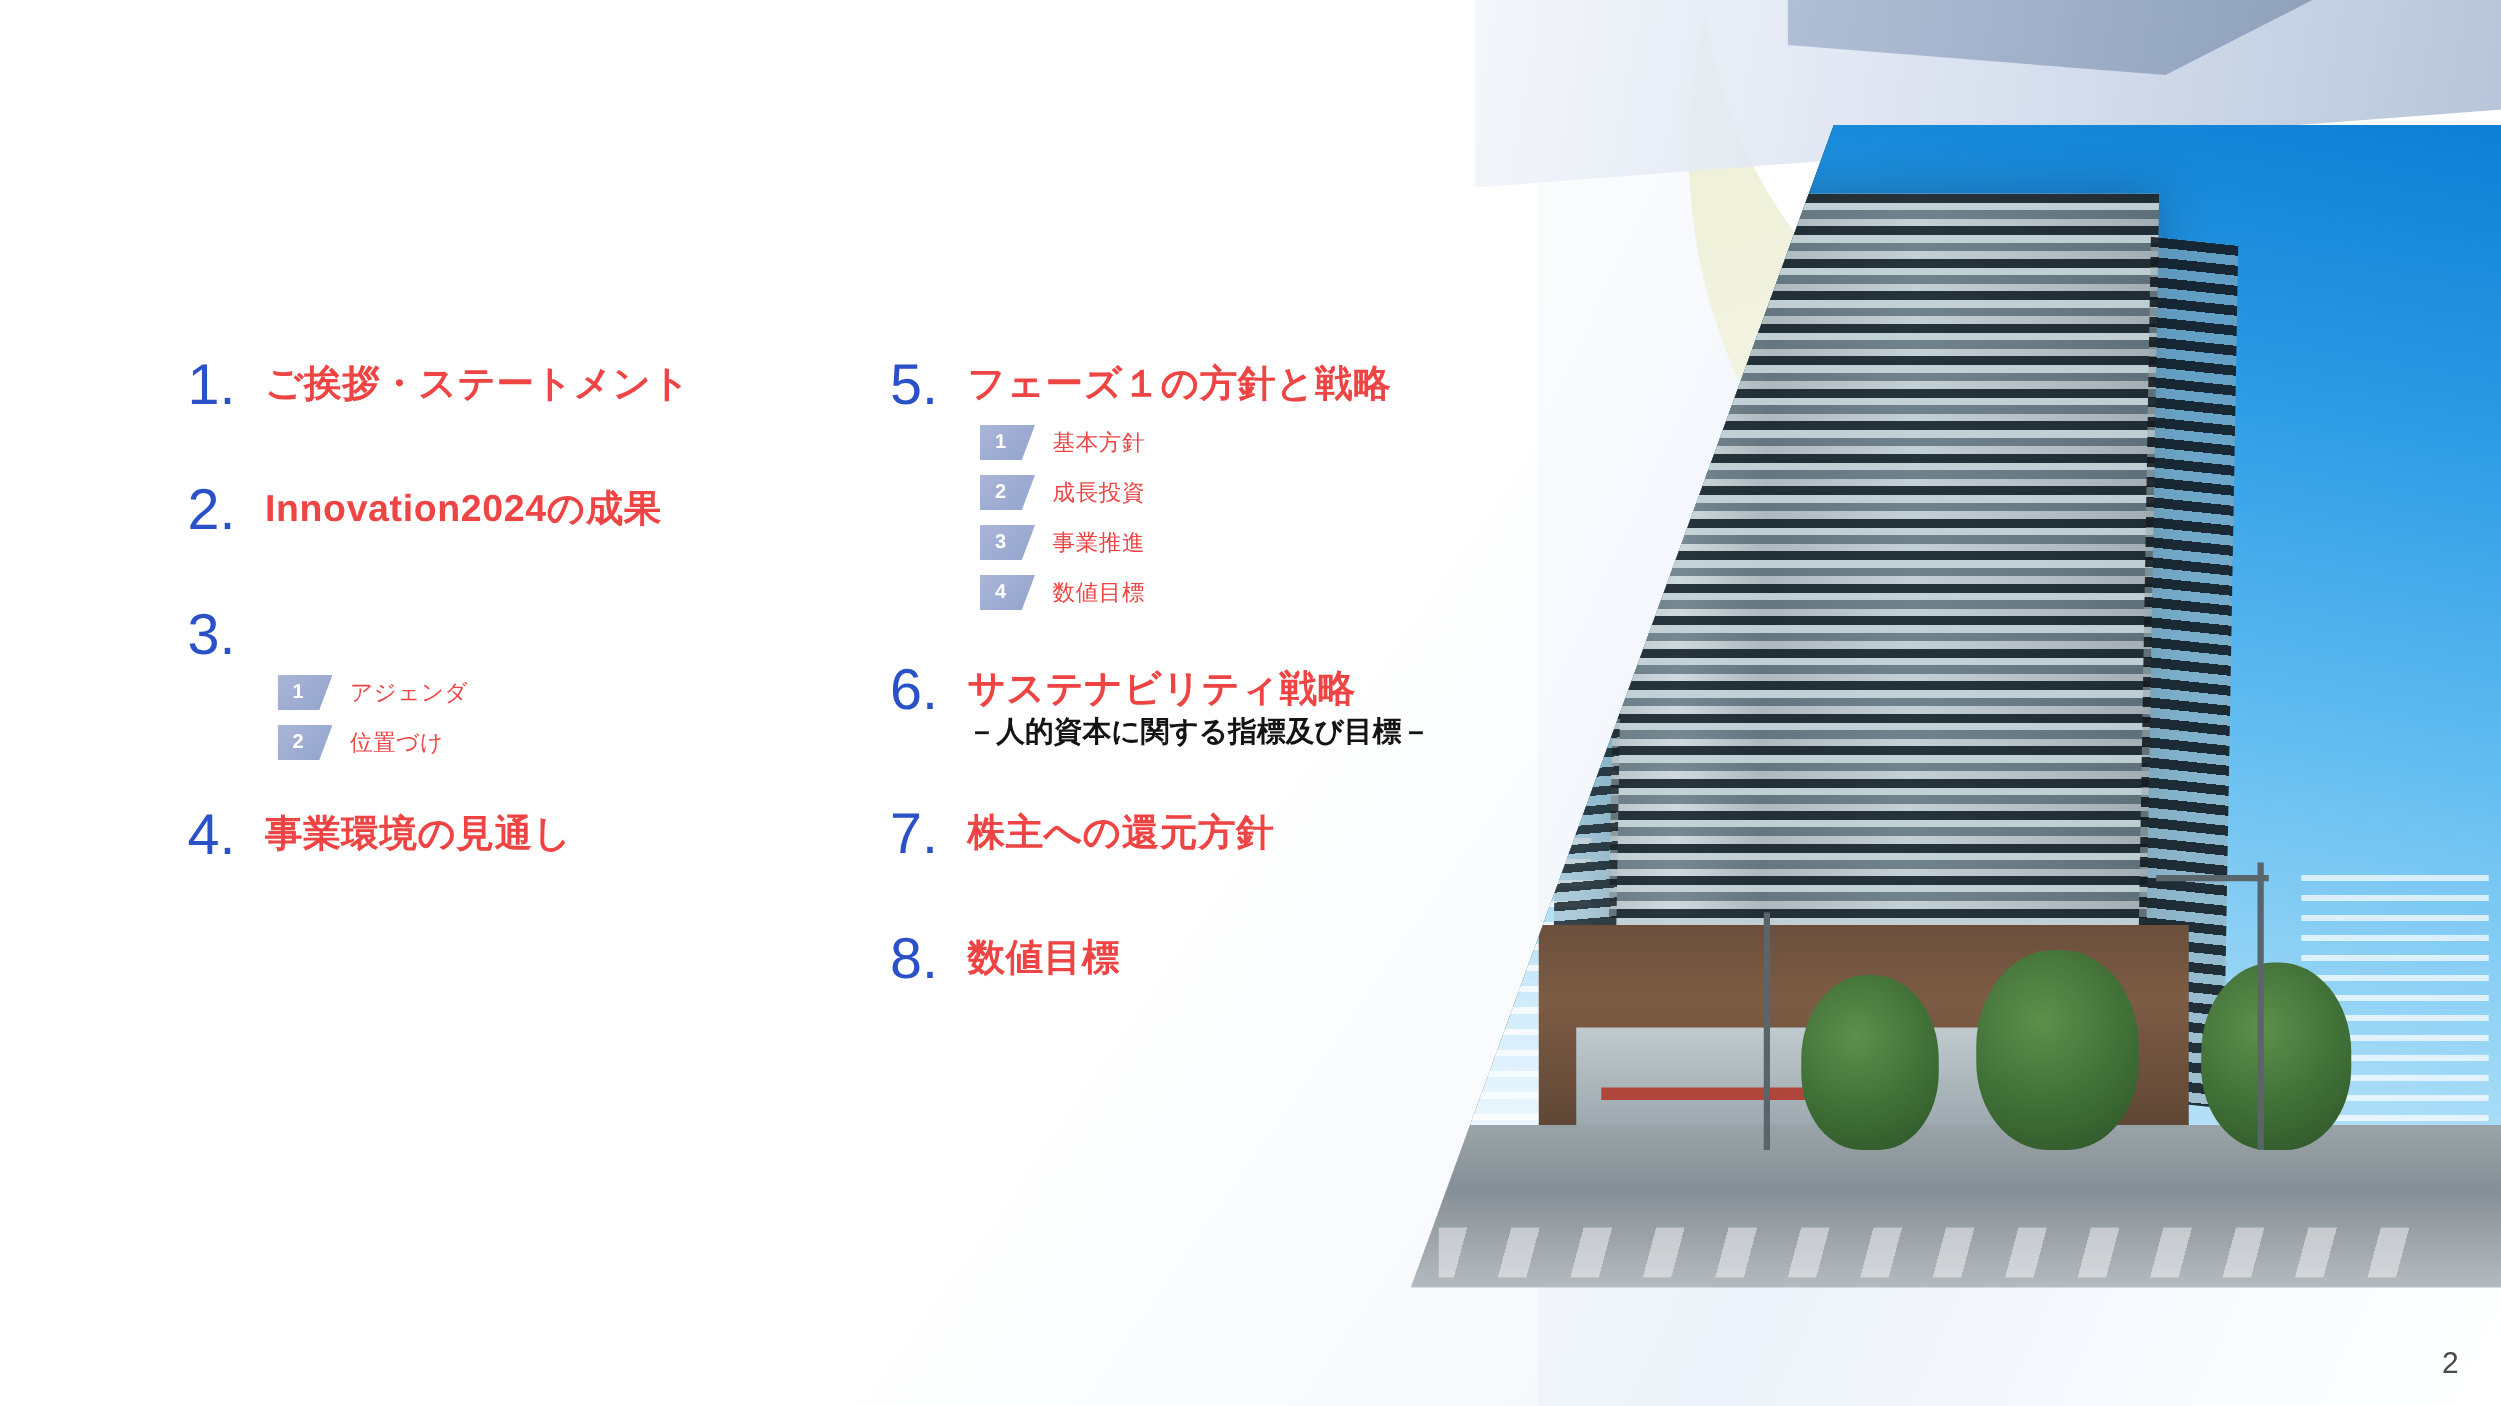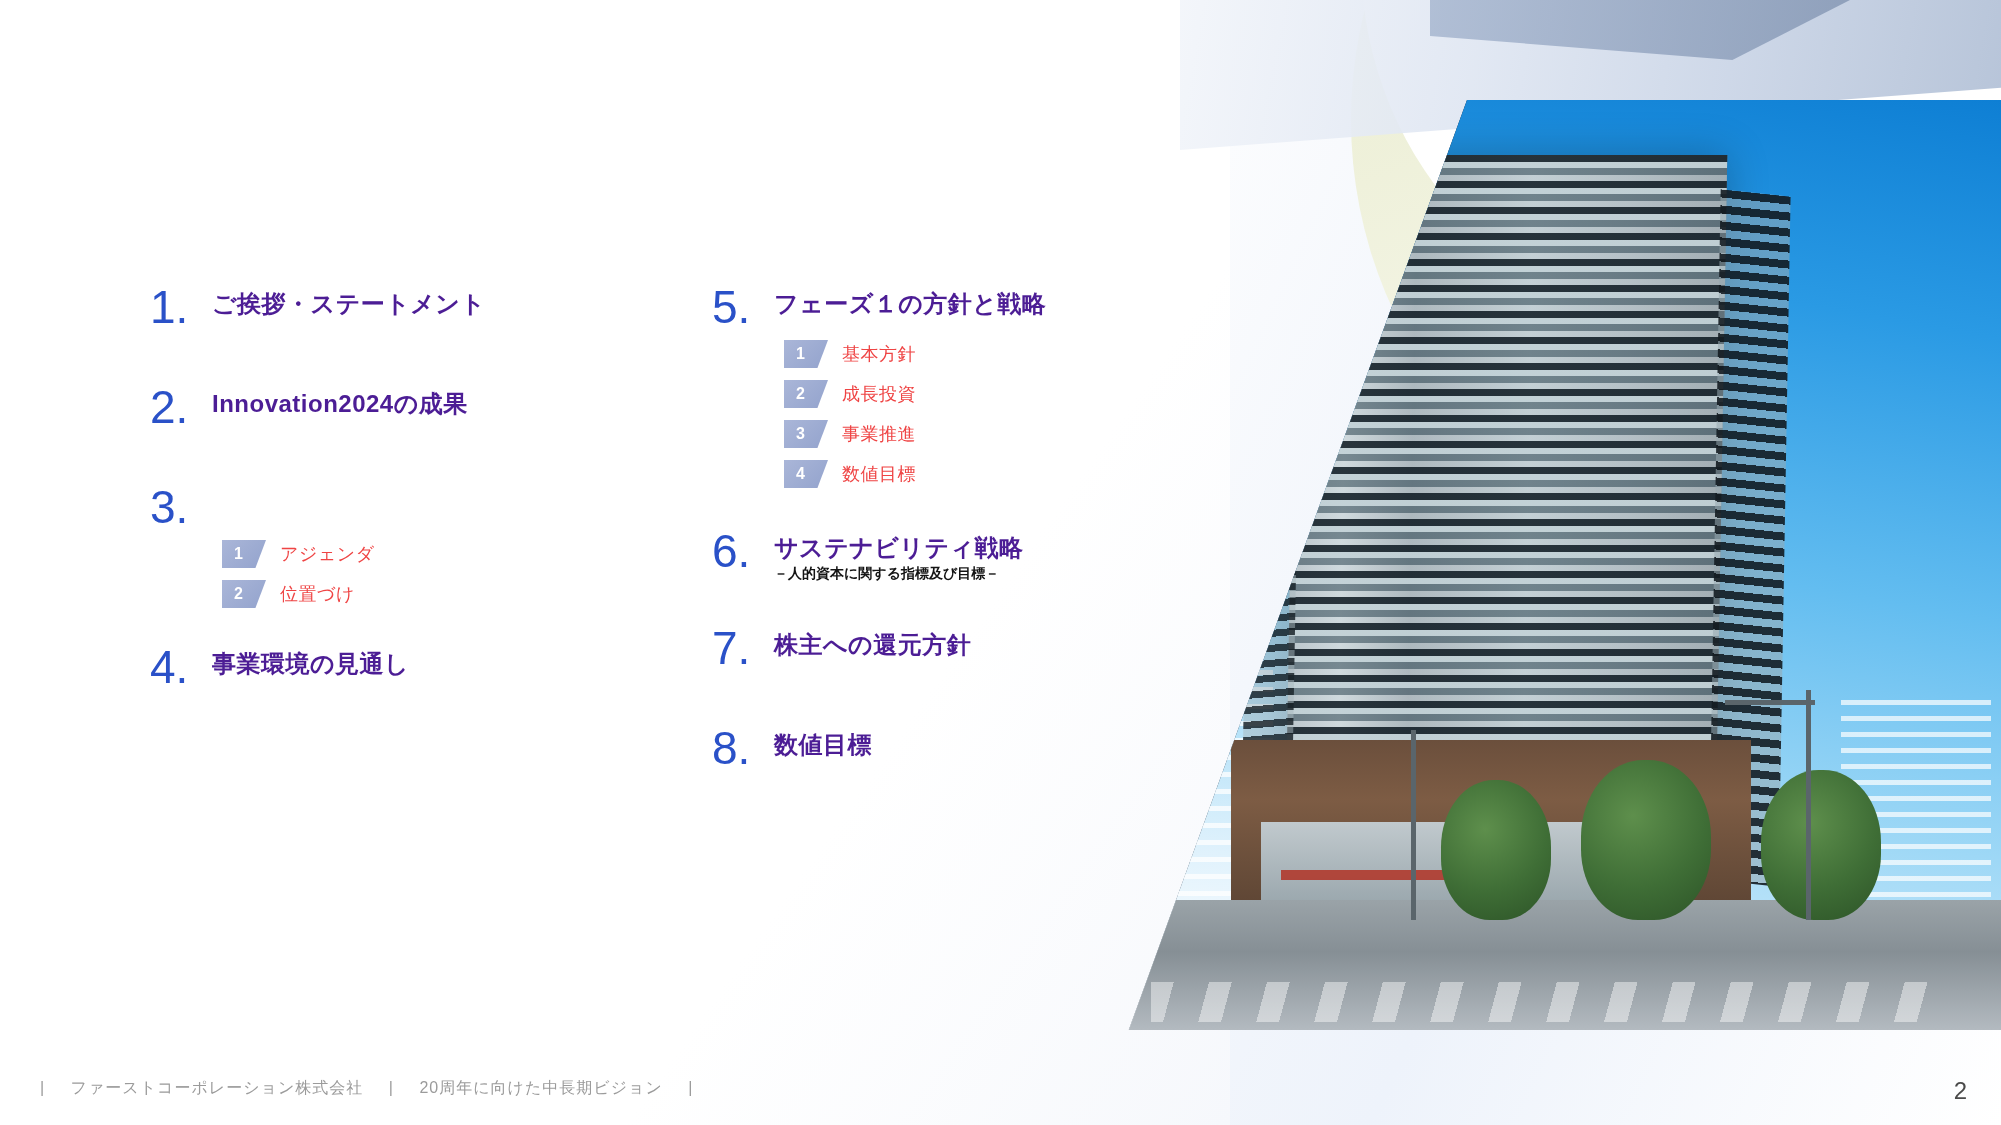--- a/index.html
+++ b/index.html
@@ -62,26 +62,26 @@
   .item{display:flex;align-items:flex-start;}
   .num{
     color:#2a51c8;
     font-size:46px;font-weight:400;line-height:1;
     min-width:62px;
     font-family:"Liberation Sans","DejaVu Sans",sans-serif;
     letter-spacing:0px;
     padding-top:2px;
   }
   .itxt{
-    color:#4c1d95;font-size:24px;font-weight:700;line-height:1.18;
+    color:#ef4444;font-size:30px;font-weight:700;line-height:1.18;
     padding-top:8px;letter-spacing:.5px;
     white-space:nowrap;
   }
   .sub-note{
-    color:#141414;font-size:14px;font-weight:700;line-height:1.3;
+    color:#141414;font-size:23px;font-weight:700;line-height:1.3;
     margin-top:2px;letter-spacing:0px;white-space:nowrap;
   }
 
   .subs{margin-top:10px;}
   .sub{display:flex;align-items:center;margin-bottom:12px;}
   .badge{
     position:relative;width:44px;height:28px;margin-right:14px;
     background:linear-gradient(135deg,#aab6d8 0%,#93a3cd 100%);
     clip-path:polygon(0 0,100% 0,76% 100%,0 100%);
     color:#ffffff;font-size:16px;font-weight:700;
@@ -324,23 +324,16 @@
 
     <div>
       <div class="item">
         <div class="num">8.</div>
         <div class="itxt">数値目標</div>
       </div>
     </div>
 
   </div>
 
-  <div class="footer-left">
-    <span>|</span>
-    <span>ファーストコーポレーション株式会社</span>
-    <span>|</span>
-    <span>20周年に向けた中長期ビジョン</span>
-    <span>|</span>
-  </div>
 
   <div class="pagenum">2</div>
 
 </div>
 
 </body></html>

